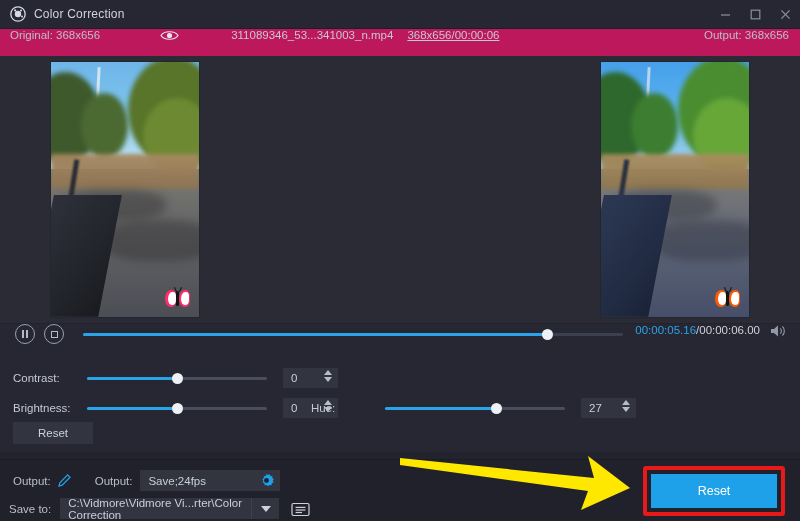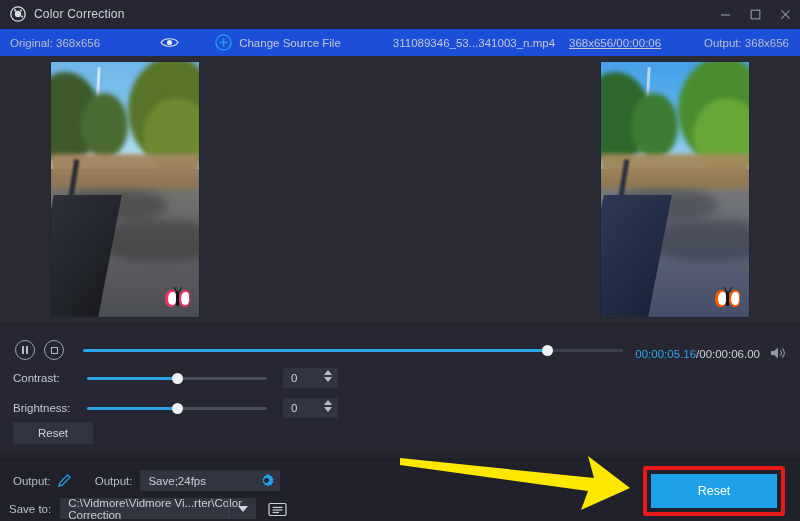--- a/index.html
+++ b/index.html
@@ -23,21 +23,21 @@
   }
   .title-text { font-size:12px; color:#cfd3dc; letter-spacing:.2px; }
   .win-btns { margin-left:auto; display:flex; height:29px; }
   .win-btn {
     width:30px; height:29px; display:flex; align-items:center; justify-content:center;
     color:#8a8fa0;
   }
 
   
   .toolbar {
-    height:27px; background:#1d4ed8; display:flex; align-items:center;
+    height:27px; background:#be185d; display:flex; align-items:flex-start;
     font-size:11.5px; color:#b9bfcc; position:relative;
   }
   .tb-original { margin-left:10px; color:#b9bfcc; }
   .tb-eye { margin-left:60px; display:flex; align-items:center; }
   .tb-change { margin-left:36px; display:flex; align-items:center; gap:7px; }
   .tb-change .label { color:#c3c8d4; }
   .tb-filename { margin-left:52px; color:#c3c8d4; }
   .tb-dims { margin-left:14px; color:#c3c8d4;text-decoration:underline; }
   .tb-output { margin-left:auto; margin-right:11px; color:#b9bfcc; }
 
@@ -90,21 +90,21 @@
 
   
   .enhance {
     position:absolute; inset:0; pointer-events:none;
     background:rgba(40,90,190,.10);
     mix-blend-mode:normal;
   }
 
   
   .transport {
-    height:37px; background:#272734; display:flex; align-items:flex-end;
+    height:37px; background:#272734; display:flex; align-items:flex-start;
     border-top:1px solid #23232e;
   }
   .round-btn {
     width:20px; height:20px; border:1.5px solid #9aa0ad; border-radius:50%;
     display:flex; align-items:center; justify-content:center; flex:0 0 auto;
   }
   .round-btn:first-of-type { margin-left:15px; }
   .round-btn + .round-btn { margin-left:9px; }
   .pause-bars { display:flex; gap:2px; }
   .pause-bars i { width:2px; height:8px; background:#b4bac6; display:block; }
@@ -166,21 +166,21 @@
     display:flex; align-items:center; position:relative;
   }
   .fmt-box .txt { margin-left:8px; font-size:11.5px; color:#c9ced8; }
   .gear { position:absolute; right:6px; top:3px; display:flex; }
 
   .save-row {
     position:absolute; left:9px; top:38px; display:flex; align-items:center;
     font-size:11.5px; color:#b9bfcc;
   }
   .path-box {
-    margin-left:9px; width:196px; height:21px; background:#32353f;
+    margin-left:9px; width:219px; height:21px; background:#32353f;
     display:flex; align-items:center; position:relative;
   }
   .path-box .txt { margin-left:8px; font-size:11.5px; color:#c9ced8; }
   .path-drop {
     position:absolute; right:0; top:0; width:28px; height:21px;
     display:flex; align-items:center; justify-content:center;
     border-left:1px solid #3e4250;
   }
   .caret-dn { width:0;height:0;border-left:5px solid transparent;border-right:5px solid transparent;border-top:6px solid #ccd1db; }
   .folder-btn {
@@ -235,28 +235,20 @@
   <div class="toolbar">
     <span class="tb-original">Original: 368x656</span>
 
     <span class="tb-eye">
       <svg width="19" height="13" viewBox="0 0 19 13">
         <path d="M1 6.5 C4 1.5 15 1.5 18 6.5 C15 11.5 4 11.5 1 6.5 Z" fill="none" stroke="#e2e6ee" stroke-width="1.2"></path>
         <circle cx="9.5" cy="6.5" r="2.6" fill="#e2e6ee"></circle>
       </svg>
     </span>
 
-    <span class="tb-change">
-      <svg width="17" height="17" viewBox="0 0 17 17">
-        <circle cx="8.5" cy="8.5" r="7.6" fill="none" stroke="#1ea1e8" stroke-width="1.4"></circle>
-        <line x1="8.5" y1="4.4" x2="8.5" y2="12.6" stroke="#1ea1e8" stroke-width="1.5"></line>
-        <line x1="4.4" y1="8.5" x2="12.6" y2="8.5" stroke="#1ea1e8" stroke-width="1.5"></line>
-      </svg>
-      <span class="label">Change Source File</span>
-    </span>
 
     <span class="tb-filename">311089346_53...341003_n.mp4</span>
     <span class="tb-dims">368x656/00:00:06</span>
     <span class="tb-output">Output: 368x656</span>
   </div>
 
   <div class="stage">
 
     <div class="video-frame" style="margin-left:-150px;">
       <div class="sky"></div>
@@ -366,20 +358,35 @@
       <span class="spin">
         <span class="val">0</span>
         <span class="arrows">
           <span class="tri-up"></span>
           <span class="tri-dn"></span>
         </span>
       </span>
     </div>
 
 
+    <div class="slider-row" style="left:311px; top:36px;">
+      <span class="sl-label">Hue:</span>
+      <span class="sl-area">
+        <span class="sl-track"></span>
+        <span class="sl-fill" style="width:62%;"></span>
+        <span class="sl-knob" style="left:62%;"></span>
+      </span>
+      <span class="spin">
+        <span class="val">27</span>
+        <span class="arrows">
+          <span class="tri-up"></span>
+          <span class="tri-dn"></span>
+        </span>
+      </span>
+    </div>
 
     <button class="reset-btn">Reset</button>
   </div>
 
   <div class="bottom">
 
     <div class="out-row">
       <span>Output:</span>
       <span class="pencil">
         <svg width="13" height="13" viewBox="0 0 13 13">

